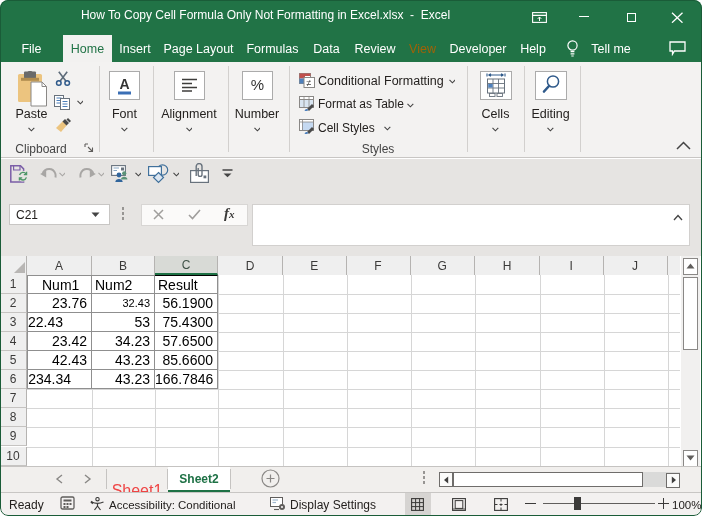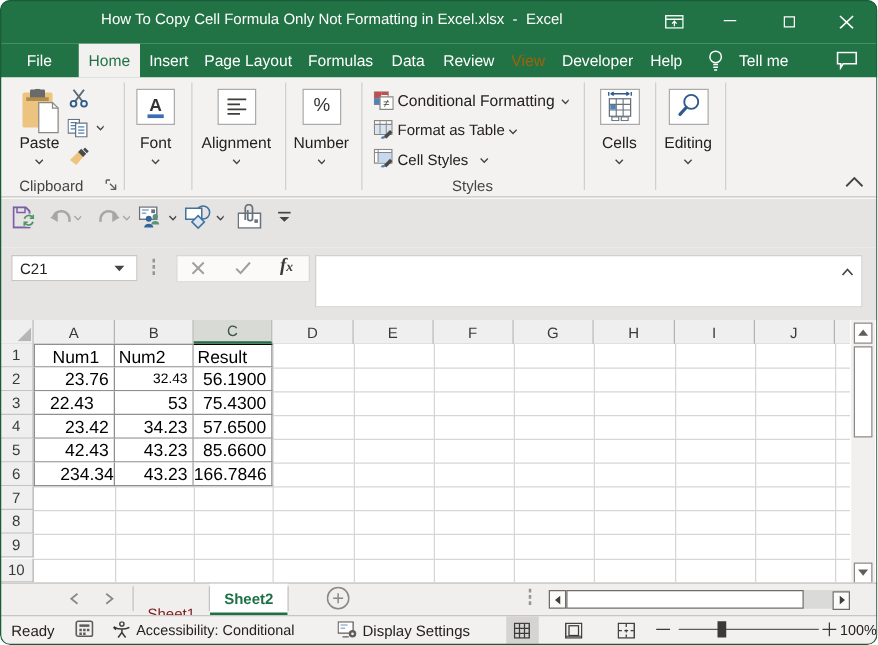--- a/index.html
+++ b/index.html
@@ -303,51 +303,51 @@
 <div class="abs" style="left:27px;top:408.4px;width:653px;height:1px;background:#d6d6d6;"></div>
 <div class="abs" style="left:27px;top:427.4px;width:653px;height:1px;background:#d6d6d6;"></div>
 <div class="abs" style="left:27px;top:446.5px;width:653px;height:1px;background:#d6d6d6;"></div>
 <div class="abs" style="left:27px;top:465.5px;width:653px;height:1px;background:#d6d6d6;"></div>
 <div class="abs" style="left:27.0px;top:275.0px;width:65.0px;height:19.1px;background:#fff;border:1px solid #8f8f8f;border-top:1px solid #8f8f8f;border-left:1px solid #8f8f8f;font-size:14px;color:#000;text-align:left;padding-left:14px;line-height:19.1px;">Num1</div>
 <div class="abs" style="left:92.0px;top:275.0px;width:63.0px;height:19.1px;background:#fff;border:1px solid #8f8f8f;border-top:1px solid #8f8f8f;border-left:none;font-size:14px;color:#000;text-align:left;padding-left:3px;line-height:19.1px;">Num2</div>
 <div class="abs" style="left:155.0px;top:275.0px;width:63.0px;height:19.1px;background:#fff;border:1px solid #8f8f8f;border-top:1px solid #000000;border-left:none;font-size:14px;color:#000;text-align:left;padding-left:3px;line-height:19.1px;">Result</div>
 <div class="abs" style="left:27.0px;top:294.1px;width:65.0px;height:19.1px;background:#fff;border:1px solid #8f8f8f;border-top:none;border-left:1px solid #8f8f8f;font-size:14px;color:#000;text-align:right;padding-right:4px;line-height:19.1px;">23.76</div>
 <div class="abs" style="left:92.0px;top:294.1px;width:63.0px;height:19.1px;background:#fff;border:1px solid #8f8f8f;border-top:none;border-left:none;font-size:11px;color:#000;text-align:right;padding-right:4px;line-height:19.1px;">32.43</div>
 <div class="abs" style="left:155.0px;top:294.1px;width:63.0px;height:19.1px;background:#fff;border:1px solid #8f8f8f;border-top:none;border-left:none;font-size:14px;color:#000;text-align:right;padding-right:4px;line-height:19.1px;">56.1900</div>
-<div class="abs" style="left:27.0px;top:313.1px;width:65.0px;height:19.1px;background:#fff;border:1px solid #8f8f8f;border-top:none;border-left:1px solid #8f8f8f;font-size:14px;color:#000;text-align:center;padding-right:4px;line-height:19.1px;">22.43</div>
+<div class="abs" style="left:27.0px;top:313.1px;width:65.0px;height:19.1px;background:#fff;border:1px solid #8f8f8f;border-top:none;border-left:1px solid #8f8f8f;font-size:14px;color:#000;text-align:left;padding-right:4px;line-height:19.1px;">22.43</div>
 <div class="abs" style="left:92.0px;top:313.1px;width:63.0px;height:19.1px;background:#fff;border:1px solid #8f8f8f;border-top:none;border-left:none;font-size:14px;color:#000;text-align:right;padding-right:4px;line-height:19.1px;">53</div>
 <div class="abs" style="left:155.0px;top:313.1px;width:63.0px;height:19.1px;background:#fff;border:1px solid #8f8f8f;border-top:none;border-left:none;font-size:14px;color:#000;text-align:right;padding-right:4px;line-height:19.1px;">75.4300</div>
 <div class="abs" style="left:27.0px;top:332.1px;width:65.0px;height:19.1px;background:#fff;border:1px solid #8f8f8f;border-top:none;border-left:1px solid #8f8f8f;font-size:14px;color:#000;text-align:right;padding-right:4px;line-height:19.1px;">23.42</div>
 <div class="abs" style="left:92.0px;top:332.1px;width:63.0px;height:19.1px;background:#fff;border:1px solid #8f8f8f;border-top:none;border-left:none;font-size:14px;color:#000;text-align:right;padding-right:4px;line-height:19.1px;">34.23</div>
 <div class="abs" style="left:155.0px;top:332.1px;width:63.0px;height:19.1px;background:#fff;border:1px solid #8f8f8f;border-top:none;border-left:none;font-size:14px;color:#000;text-align:right;padding-right:4px;line-height:19.1px;">57.6500</div>
 <div class="abs" style="left:27.0px;top:351.2px;width:65.0px;height:19.1px;background:#fff;border:1px solid #8f8f8f;border-top:none;border-left:1px solid #8f8f8f;font-size:14px;color:#000;text-align:right;padding-right:4px;line-height:19.1px;">42.43</div>
 <div class="abs" style="left:92.0px;top:351.2px;width:63.0px;height:19.1px;background:#fff;border:1px solid #8f8f8f;border-top:none;border-left:none;font-size:14px;color:#000;text-align:right;padding-right:4px;line-height:19.1px;">43.23</div>
 <div class="abs" style="left:155.0px;top:351.2px;width:63.0px;height:19.1px;background:#fff;border:1px solid #8f8f8f;border-top:none;border-left:none;font-size:14px;color:#000;text-align:right;padding-right:4px;line-height:19.1px;">85.6600</div>
-<div class="abs" style="left:27.0px;top:370.2px;width:65.0px;height:19.1px;background:#fff;border:1px solid #8f8f8f;border-top:none;border-left:1px solid #8f8f8f;font-size:14px;color:#000;text-align:right;padding-right:0;line-height:19.1px;">234.34</div>
+<div class="abs" style="left:27.0px;top:370.2px;width:65.0px;height:19.1px;background:#fff;border:1px solid #8f8f8f;border-top:none;border-left:1px solid #8f8f8f;font-size:14px;color:#000;text-align:right;padding-right:20px;line-height:19.1px;">234.34</div>
 <div class="abs" style="left:92.0px;top:370.2px;width:63.0px;height:19.1px;background:#fff;border:1px solid #8f8f8f;border-top:none;border-left:none;font-size:14px;color:#000;text-align:right;padding-right:4px;line-height:19.1px;">43.23</div>
 <div class="abs" style="left:155.0px;top:370.2px;width:63.0px;height:19.1px;background:#fff;border:1px solid #8f8f8f;border-top:none;border-left:none;font-size:14px;color:#000;text-align:right;padding-right:4px;line-height:19.1px;">166.7846</div>
 <div class="abs" style="left:681px;top:256px;width:19px;height:210px;background:#f1f0ef;"></div>
 <div class="abs" style="left:683px;top:258px;width:15px;height:17px;background:#fff;border:1px solid #8a8886;"></div>
 <svg class="abs" style="left:686px;top:263px;" width="9" height="6" viewBox="0 0 9 6">
       <path d="M4.5 0.5 L8.5 5.5 L0.5 5.5 Z" fill="#605e5c"></path>
     </svg>
 <div class="abs" style="left:683px;top:277px;width:15px;height:73px;background:#fff;border:1px solid #8a8886;"></div>
 <div class="abs" style="left:683px;top:450px;width:15px;height:17px;background:#fff;border:1px solid #8a8886;"></div>
 <svg class="abs" style="left:686px;top:455px;" width="9" height="6" viewBox="0 0 9 6">
       <path d="M4.5 5.5 L8.5 0.5 L0.5 0.5 Z" fill="#605e5c"></path>
     </svg>
 <div class="abs" style="left:0;top:466px;width:702px;height:26px;background:#f1efed;border-top:1px solid #c5c3c1;"></div>
 <svg class="abs" style="left:55px;top:474px;" width="8" height="10" viewBox="0 0 8 10">
       <path d="M7 1 L2 5 L7 9" fill="none" stroke="#8a8886" stroke-width="1.4"></path>
     </svg>
 <svg class="abs" style="left:84px;top:474px;" width="8" height="10" viewBox="0 0 8 10">
       <path d="M1 1 L6 5 L1 9" fill="none" stroke="#8a8886" stroke-width="1.4"></path>
     </svg>
 <div class="abs" style="left:106px;top:469px;width:1px;height:20px;background:#c5c3c1;"></div>
-<div class="abs ctr" style="left:107px;top:478px;width:60px;height:25px;font-size:12px;color:#7f1d1d;">Sheet1</div>
+<div class="abs ctr" style="left:107px;top:478px;width:60px;height:25px;font-size:16px;color:#ef4444;">Sheet1</div>
 <div class="abs" style="left:167px;top:469px;width:1px;height:20px;background:#c5c3c1;"></div>
 <div class="abs ctr" style="left:168px;top:467px;width:62px;height:25px;background:#fff;border-bottom:2px solid #1e7145;font-size:12px;font-weight:bold;color:#1e7145;">Sheet2</div>
 <div class="abs" style="left:230px;top:469px;width:1px;height:20px;background:#c5c3c1;"></div>
 <svg class="abs" style="left:261px;top:469px;" width="19" height="19" viewBox="0 0 19 19">
 <circle cx="9.5" cy="9.5" r="8.5" fill="none" stroke="#8a8886" stroke-width="1.2"></circle>
 <path d="M9.5 5.5 V13.5 M5.5 9.5 H13.5" stroke="#8a8886" stroke-width="1.2"></path>
 </svg>
 <div class="abs" style="left:423px;top:471px;width:2px;height:2.6px;background:#979593;box-shadow:0 5px 0 #979593, 0 10px 0 #979593;"></div>
 <div class="abs" style="left:439px;top:472px;width:241px;height:15px;background:#dadad9;"></div>
 <div class="abs" style="left:439px;top:472px;width:13.5px;height:15px;background:#fbfbfa;border:1px solid #6f6d6b;"></div>

